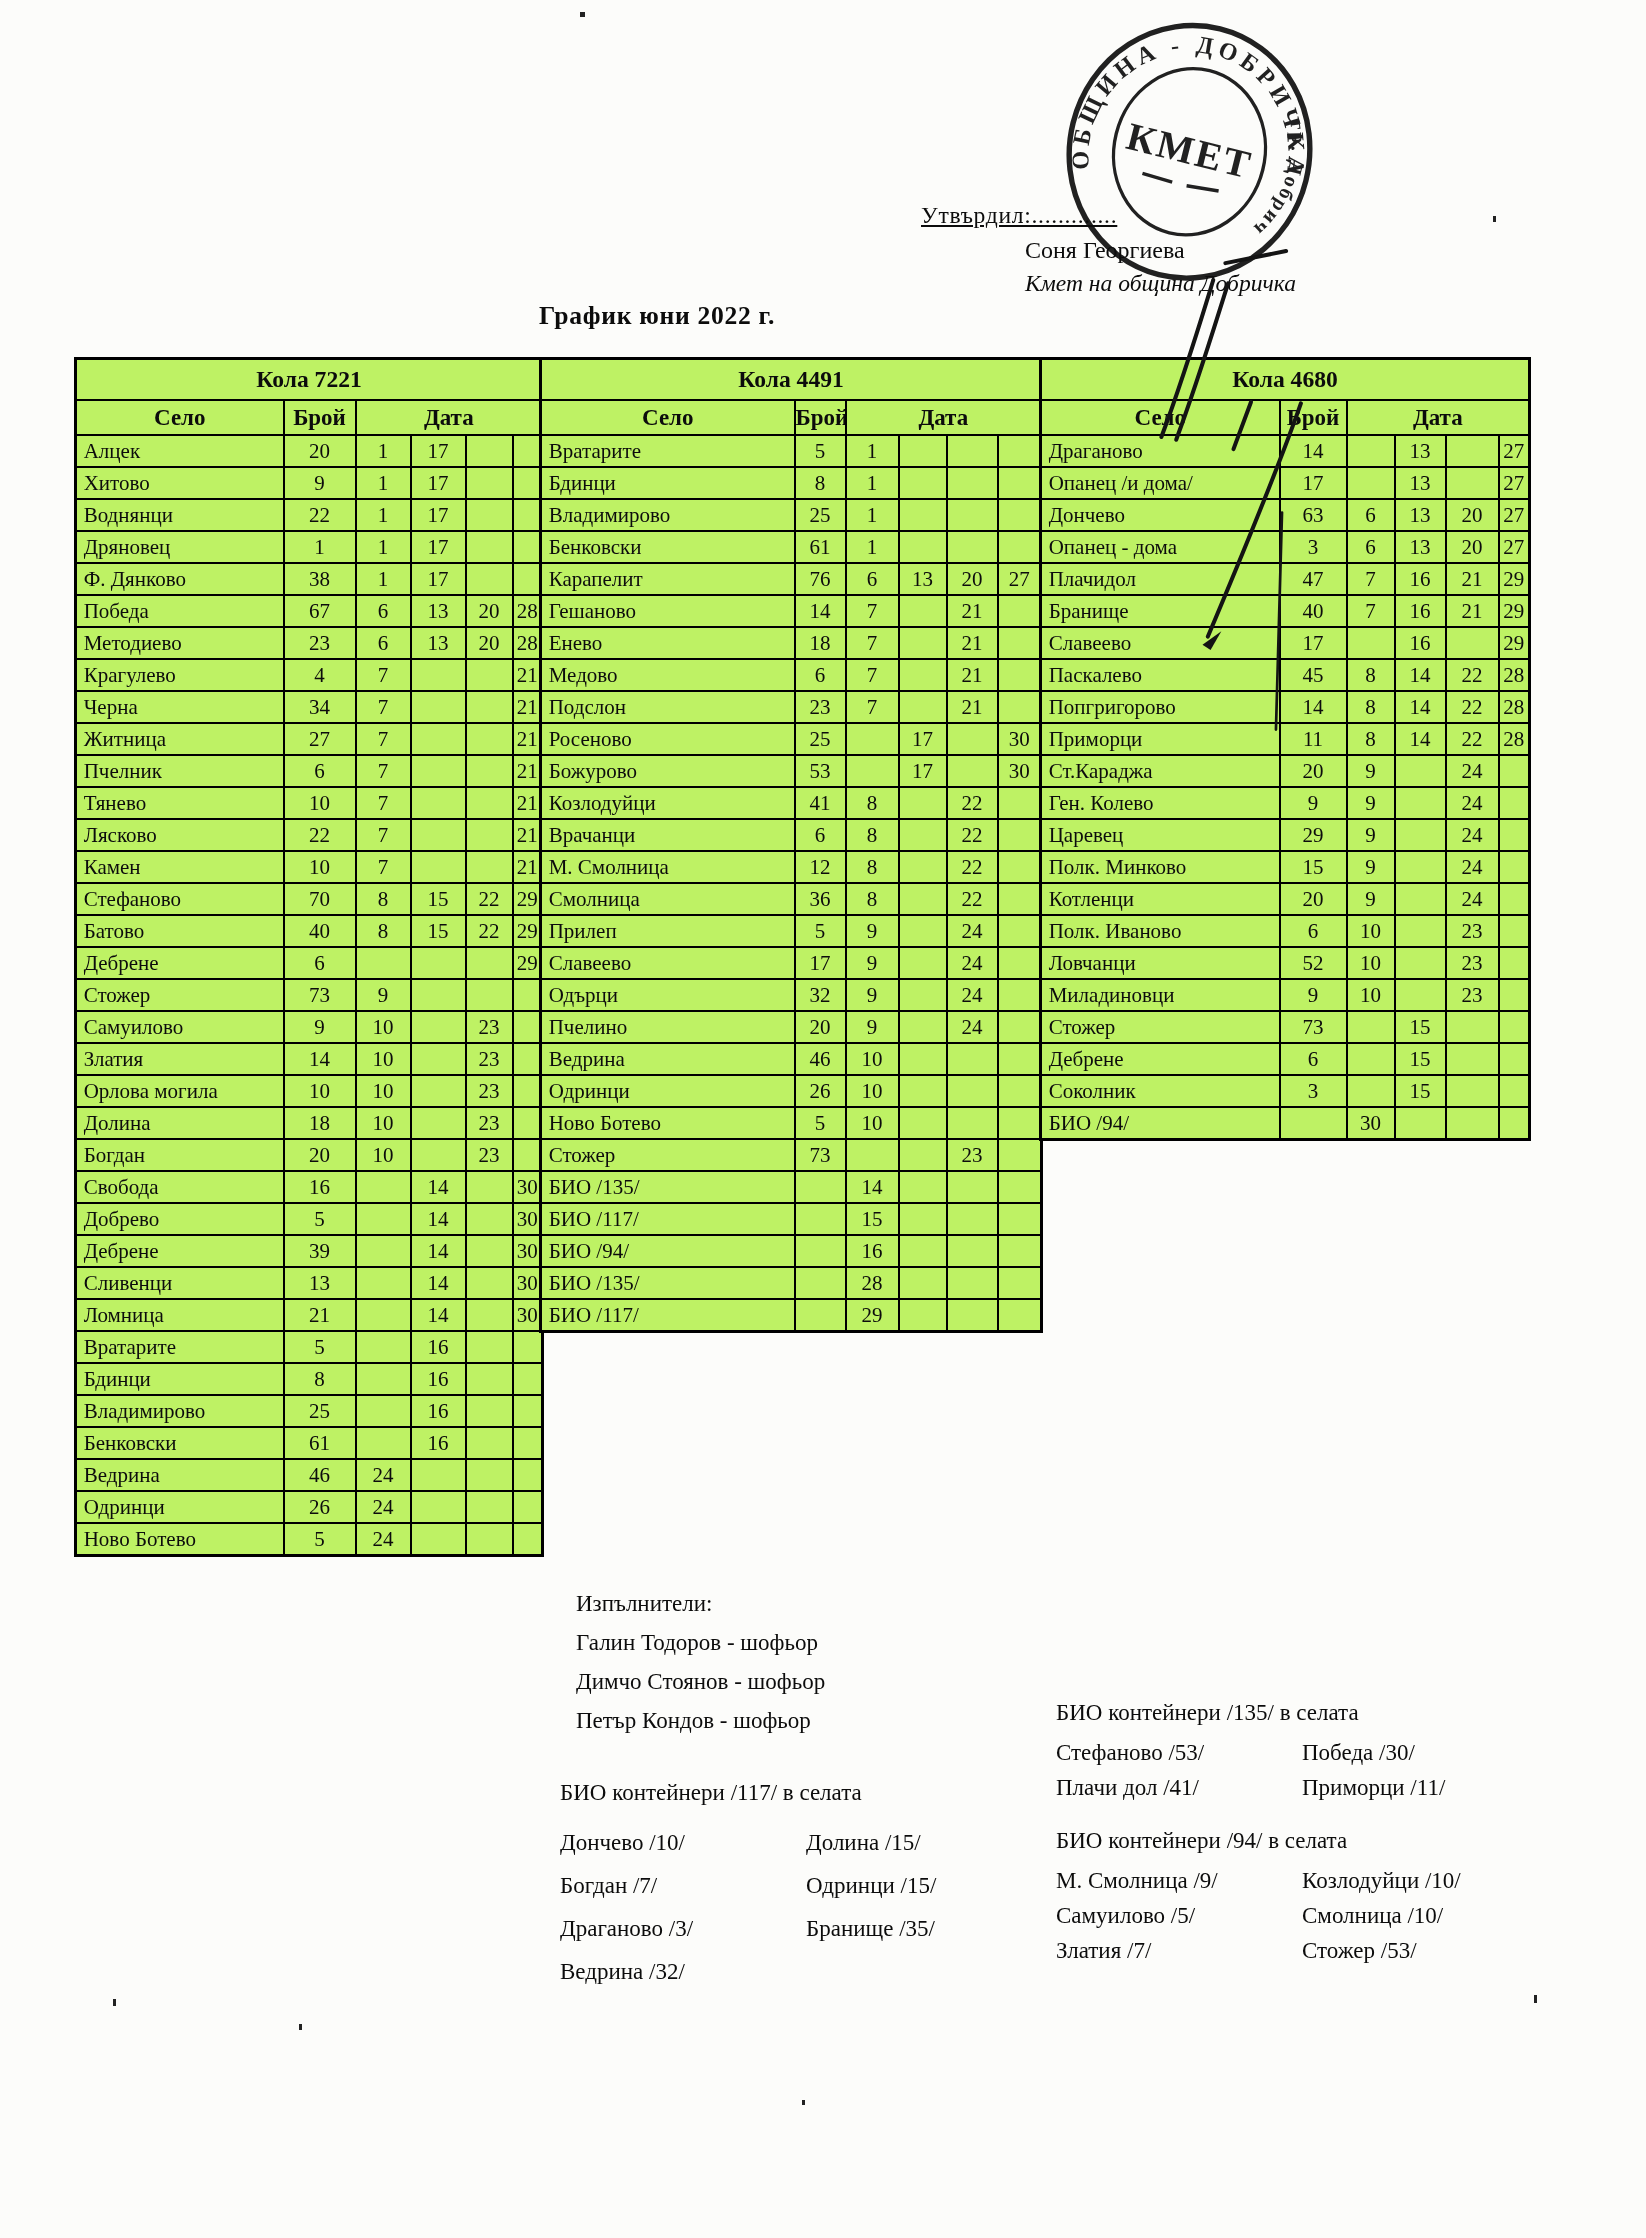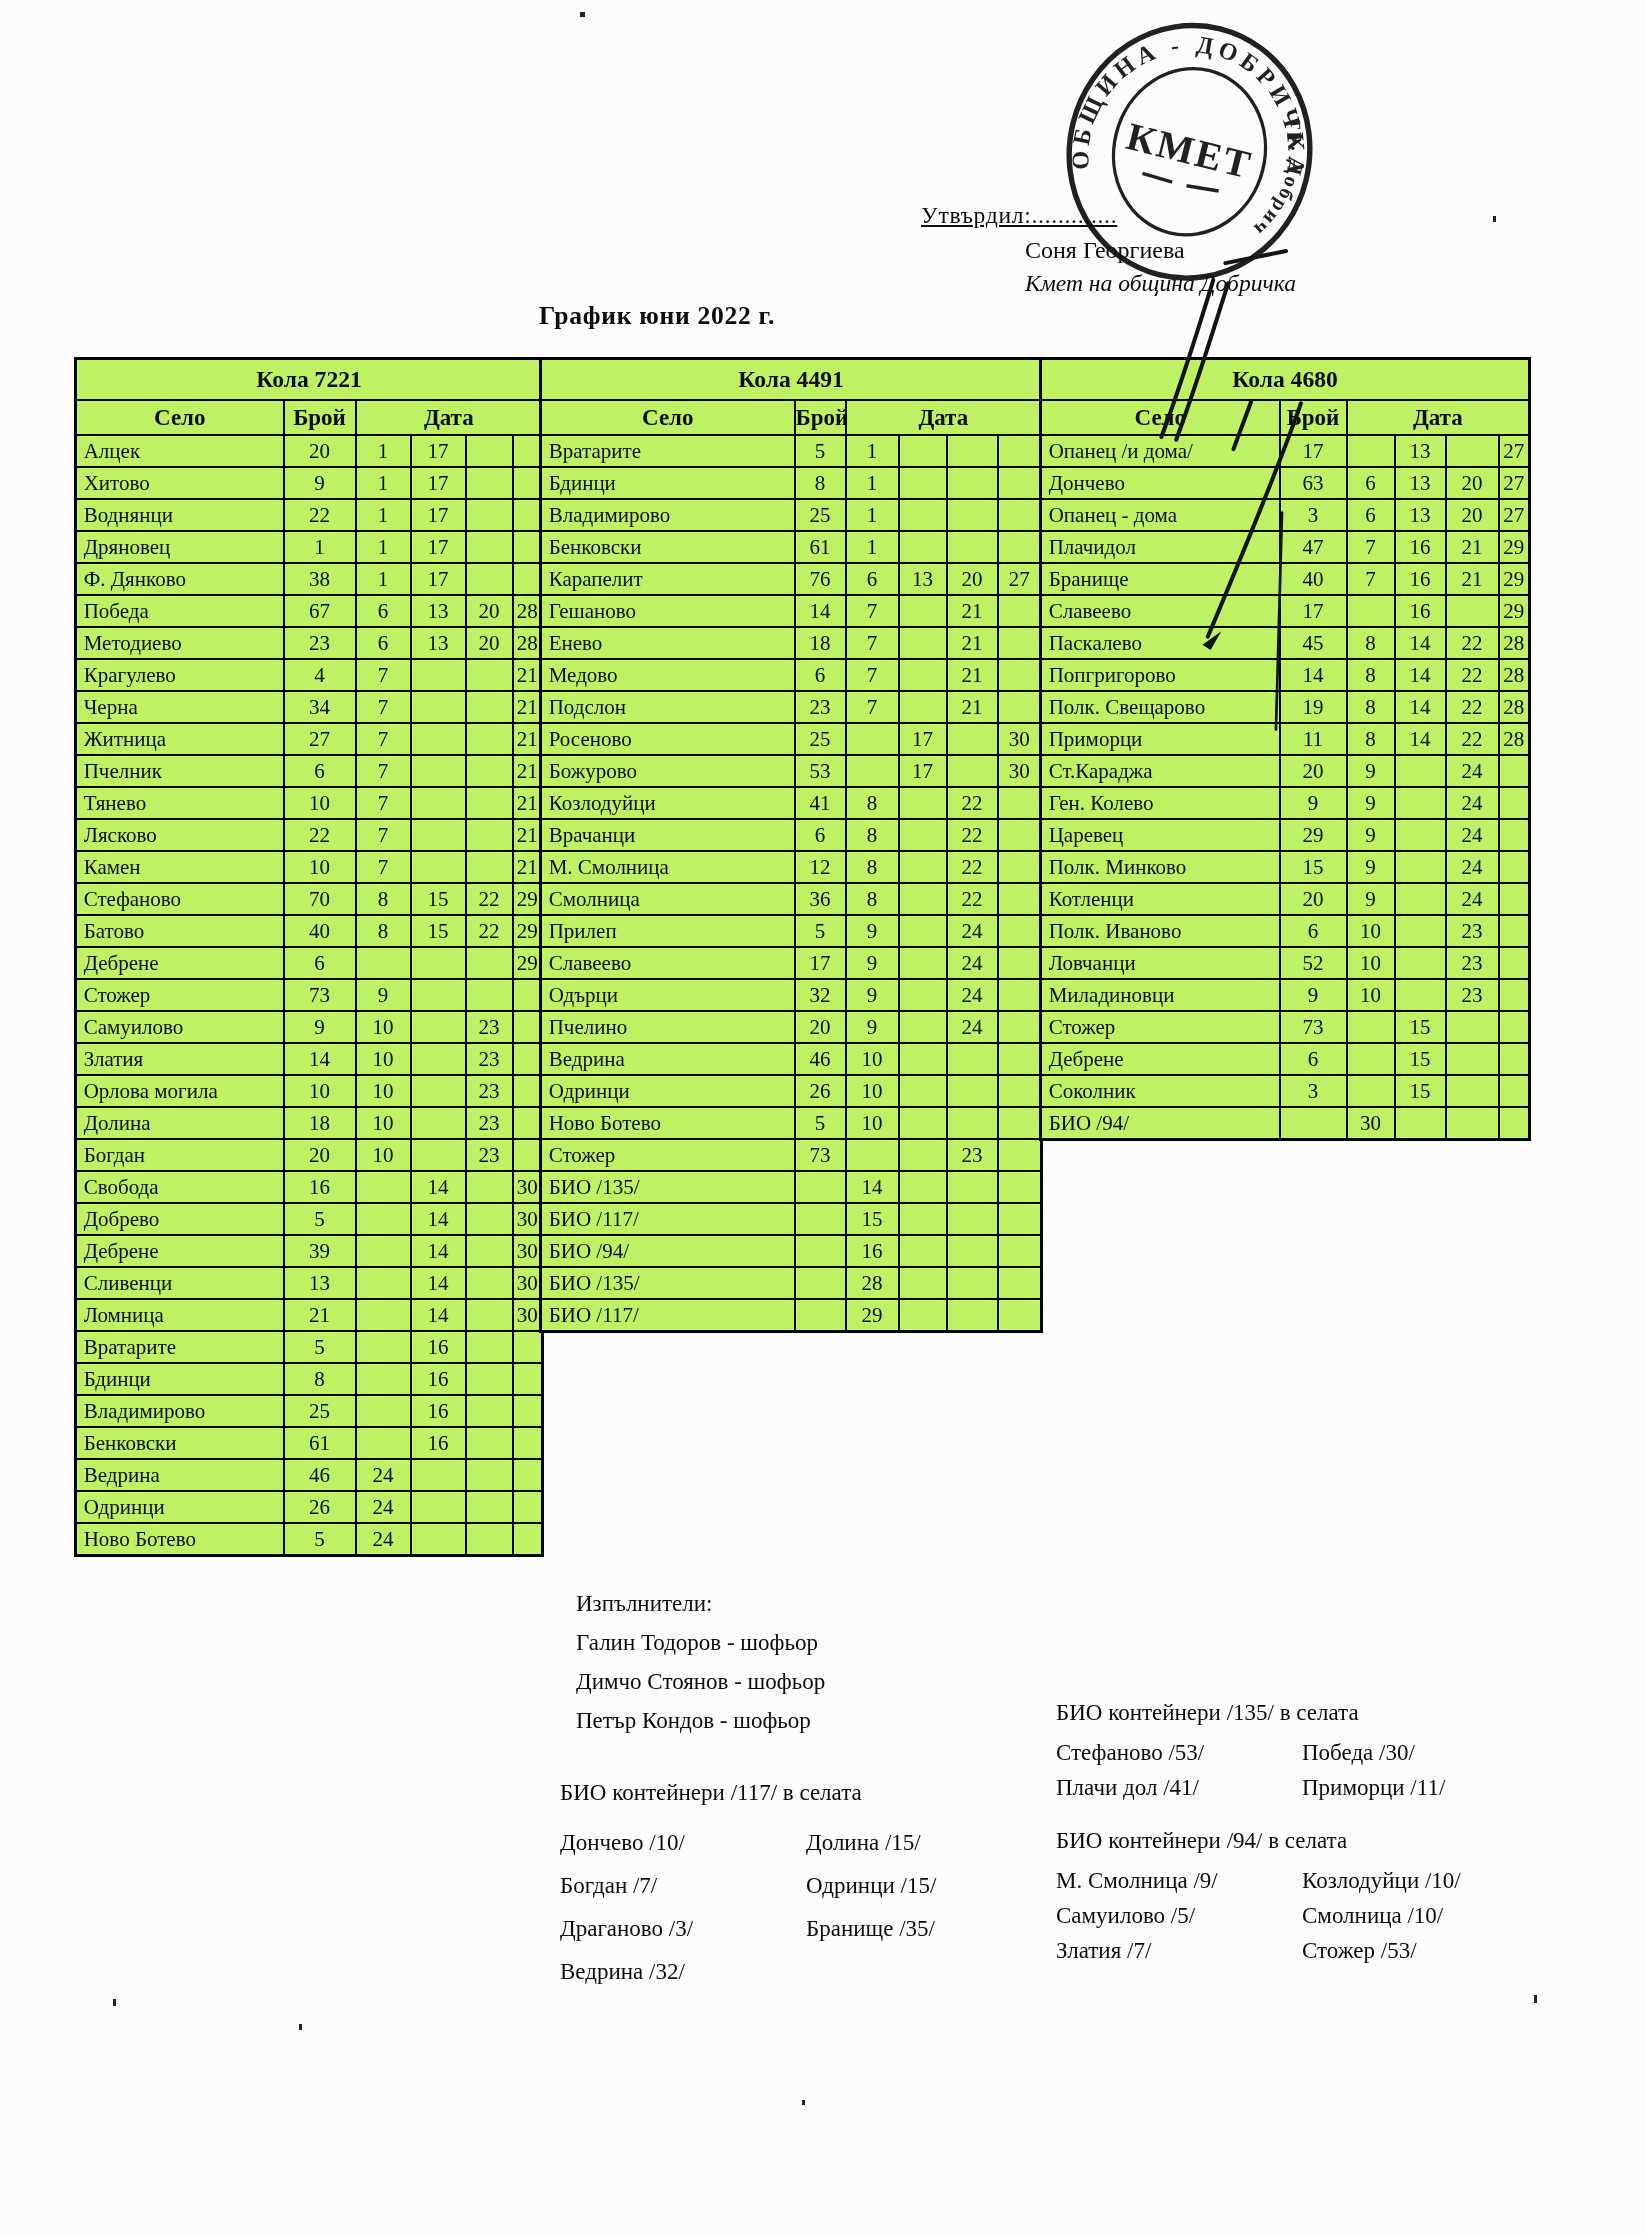--- a/index.html
+++ b/index.html
@@ -632,20 +632,28 @@
           <th colspan="6">Кола 4680</th>
         </tr>
       <tr class="cols-row">
         <th>Село</th>
         <th>Брой</th>
         <th colspan="4">Дата</th>
       </tr>
     </thead>
     <tbody>
         <tr>
+          <td class="vil">Драганово</td>
+          <td>14</td>
+          <td></td>
+          <td>13</td>
+          <td></td>
+          <td>27</td>
+        </tr>
+        <tr>
           <td class="vil">Опанец /и дома/</td>
           <td>17</td>
           <td></td>
           <td>13</td>
           <td></td>
           <td>27</td>
         </tr>
         <tr>
           <td class="vil">Дончево</td>
           <td>63</td>
@@ -690,28 +698,20 @@
           <td class="vil">Паскалево</td>
           <td>45</td>
           <td>8</td>
           <td>14</td>
           <td>22</td>
           <td>28</td>
         </tr>
         <tr>
           <td class="vil">Попгригорово</td>
           <td>14</td>
-          <td>8</td>
-          <td>14</td>
-          <td>22</td>
-          <td>28</td>
-        </tr>
-        <tr>
-          <td class="vil">Полк. Свещарово</td>
-          <td>19</td>
           <td>8</td>
           <td>14</td>
           <td>22</td>
           <td>28</td>
         </tr>
         <tr>
           <td class="vil">Приморци</td>
           <td>11</td>
           <td>8</td>
           <td>14</td>

